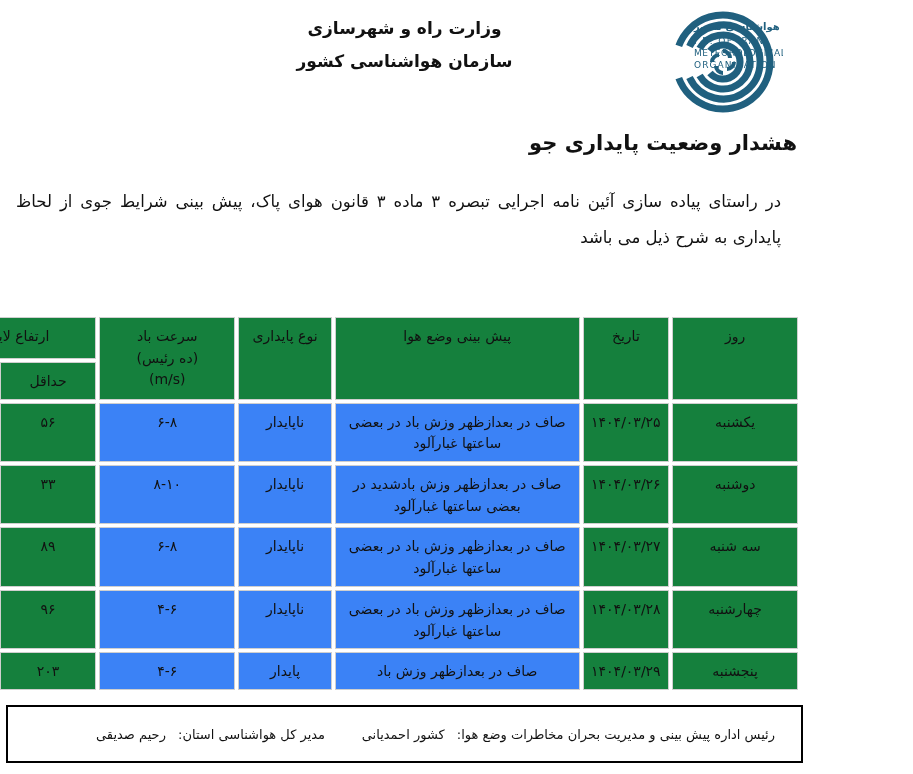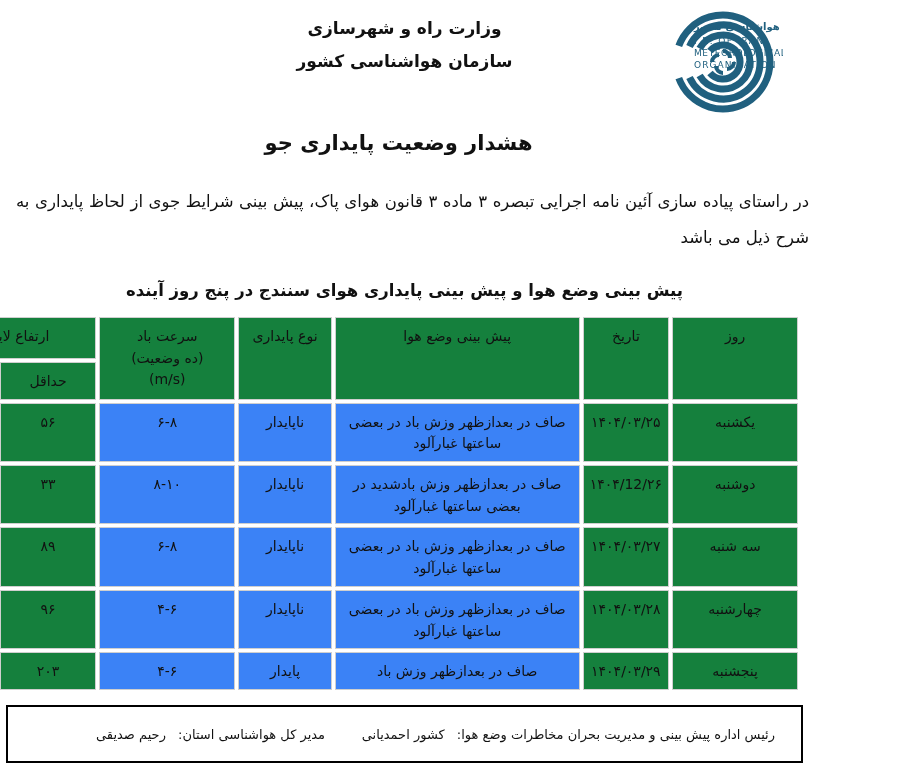--- a/index.html
+++ b/index.html
@@ -15,25 +15,25 @@
   
   .letterhead{
     position:absolute;top:12px;left:0;right:0;
     text-align:center;font-weight:bold;font-size:17px;line-height:33px;
   }
   
   .logo{position:absolute;top:4px;right:26px;width:192px;height:112px;}
   
   .doc-title{
     position:absolute;top:131px;left:0;right:12px;
-    text-align:center;font-weight:bold;font-size:21px;
+    text-align:right;font-weight:bold;font-size:21px;
   }
   
   .body-text{
-    position:absolute;top:184px;right:0;left:16px;
+    position:absolute;top:184px;right:28px;left:16px;
     font-size:16.5px;line-height:2.2;text-align:justify;
   }
   
   .table-title{
     position:absolute;top:281px;left:0;right:0;
     text-align:center;font-weight:bold;font-size:16.5px;
   }
   
   table.forecast{
     position:absolute;top:314px;right:8px;left:8px;
@@ -96,62 +96,61 @@
         <text x="103" y="52" text-anchor="end" font-size="9" letter-spacing="0.6">METEOROLOGICAL</text>
         <text x="103" y="64" text-anchor="end" font-size="9" letter-spacing="1.1">ORGANIZATION</text>
       </g>
     </svg>
   </div>
 
   <div class="doc-title">هشدار وضعیت پایداری جو</div>
 
   <div class="body-text">در راستای پیاده سازی آئین نامه اجرایی تبصره ۳ ماده ۳ قانون هوای پاک، پیش بینی شرایط جوی از لحاظ پایداری به شرح ذیل می باشد</div>
 
-  <div class="table-title">پیش بینی وضع هوا و پیش بینی پایداری هوای سنندج در پنج روز آینده</div>
 
   <table class="forecast">
     <colgroup>
       <col style="width:125px">
         <col style="width:86px">
         <col style="width:243px">
         <col style="width:93px">
         <col style="width:135px">
         <col style="width:96px">
         <col style="width:89px">
     </colgroup>
     <tbody>
       <tr class="thr1">
         <th rowspan="2" class="shade">روز</th>
         <th rowspan="2" class="shade">تاریخ</th>
         <th rowspan="2" class="shade">پیش بینی وضع هوا</th>
         <th rowspan="2" class="shade">نوع پایداری</th>
         <th rowspan="2" class="shade">
           <div>سرعت باد</div>
-          <div>(ده وضعیت)</div>
+          <div>(ده رئیس)</div>
           <div dir="ltr">(m/s)</div>
         </th>
         <th colspan="2" class="shade">ارتفاع لایه مرزی</th>
       </tr>
       <tr class="thr2">
         <th class="shade">حداقل</th>
         <th class="shade">حداکثر</th>
       </tr>
 
       <tr>
         <td class="shade">یکشنبه</td>
         <td class="shade">۱۴۰۴/۰۳/۲۵</td>
         <td>صاف در بعدازظهر وزش باد در بعضی ساعتها غبارآلود</td>
         <td>ناپایدار</td>
         <td class="ltr">۶-۸</td>
         <td class="shade">۵۶</td>
         <td class="shade">۳۳۷۹</td>
       </tr>
       <tr>
         <td class="shade">دوشنبه</td>
-        <td class="shade">۱۴۰۴/12/۲۶</td>
+        <td class="shade">۱۴۰۴/۰۳/۲۶</td>
         <td>صاف در بعدازظهر وزش بادشدید در بعضی ساعتها غبارآلود</td>
         <td>ناپایدار</td>
         <td class="ltr">۸-۱۰</td>
         <td class="shade">۳۳</td>
         <td class="shade">۳۸۰۷</td>
       </tr>
       <tr>
         <td class="shade">سه شنبه</td>
         <td class="shade">۱۴۰۴/۰۳/۲۷</td>
         <td>صاف در بعدازظهر وزش باد در بعضی ساعتها غبارآلود</td>

